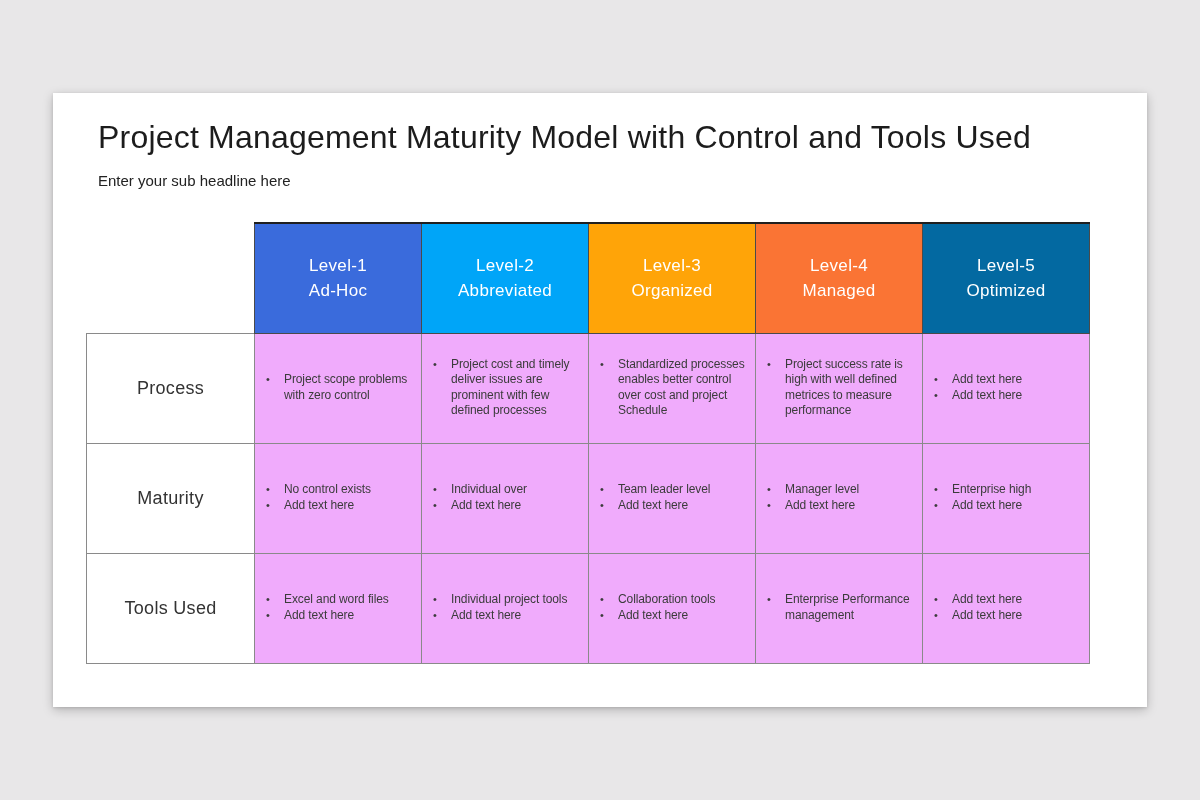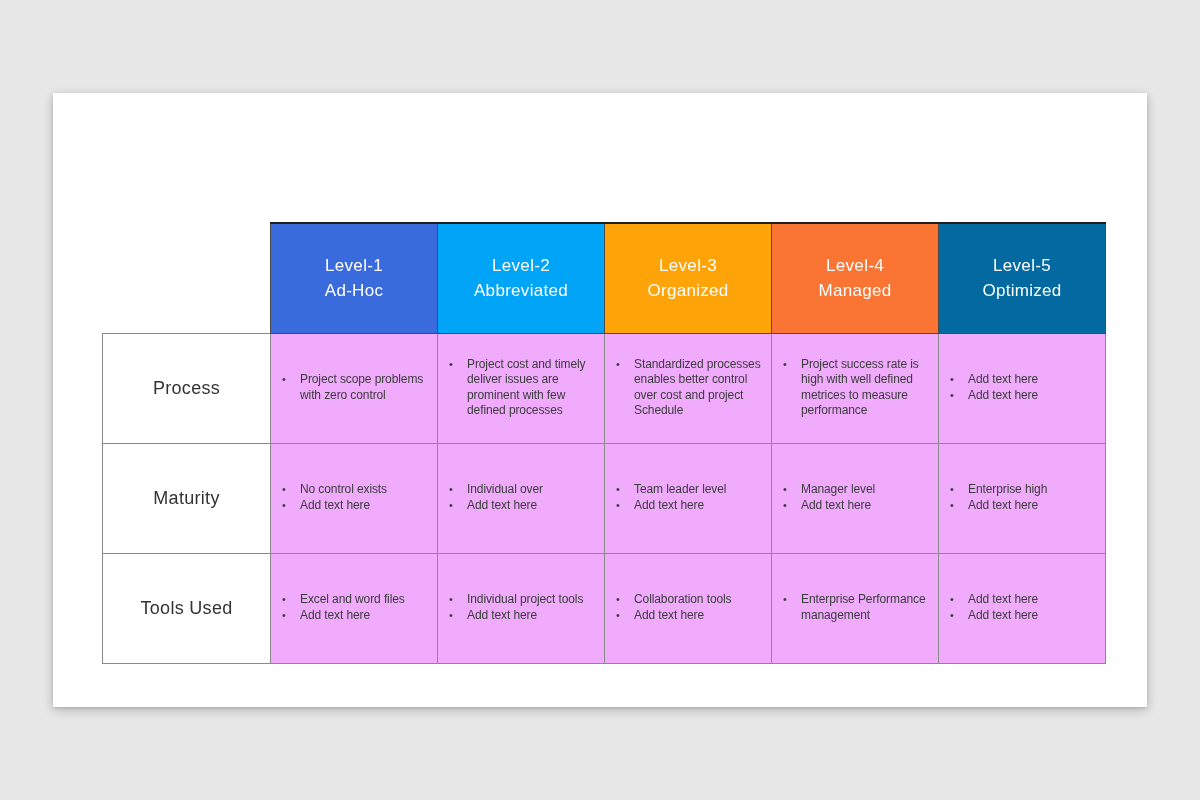--- a/index.html
+++ b/index.html
@@ -40,21 +40,21 @@
   .slide-subtitle {
     position: absolute;
     left: 45px;
     top: 78px;
     font-size: 15px;
     line-height: 20px;
     color: #222222;
   }
   table.mtable {
     position: absolute;
-    left: 49px;
+    left: 33px;
     top: 129px;
     width: 1004px;
     border-collapse: collapse;
     table-layout: fixed;
   }
   .mtable col.c-label { width: 168px; }
   .mtable tr { height: 110px; }
   .mtable th, .mtable td { vertical-align: middle; }
   .mtable th.corner {
     border: none;
@@ -106,20 +106,22 @@
     top: 0;
     font-size: 11px;
     color: #3B3B3B;
   }
 </style>
 </head>
 <body>
 
 <div class="stage">
   <div class="slide">
+    <div class="slide-title">Project Management Maturity Model with Control and Tools Used</div>
+    <div class="slide-subtitle">Enter your sub headline here</div>
 
     <table class="mtable">
       <colgroup>
         <col class="c-label">
         <col>
           <col>
           <col>
           <col>
           <col>
       </colgroup>

